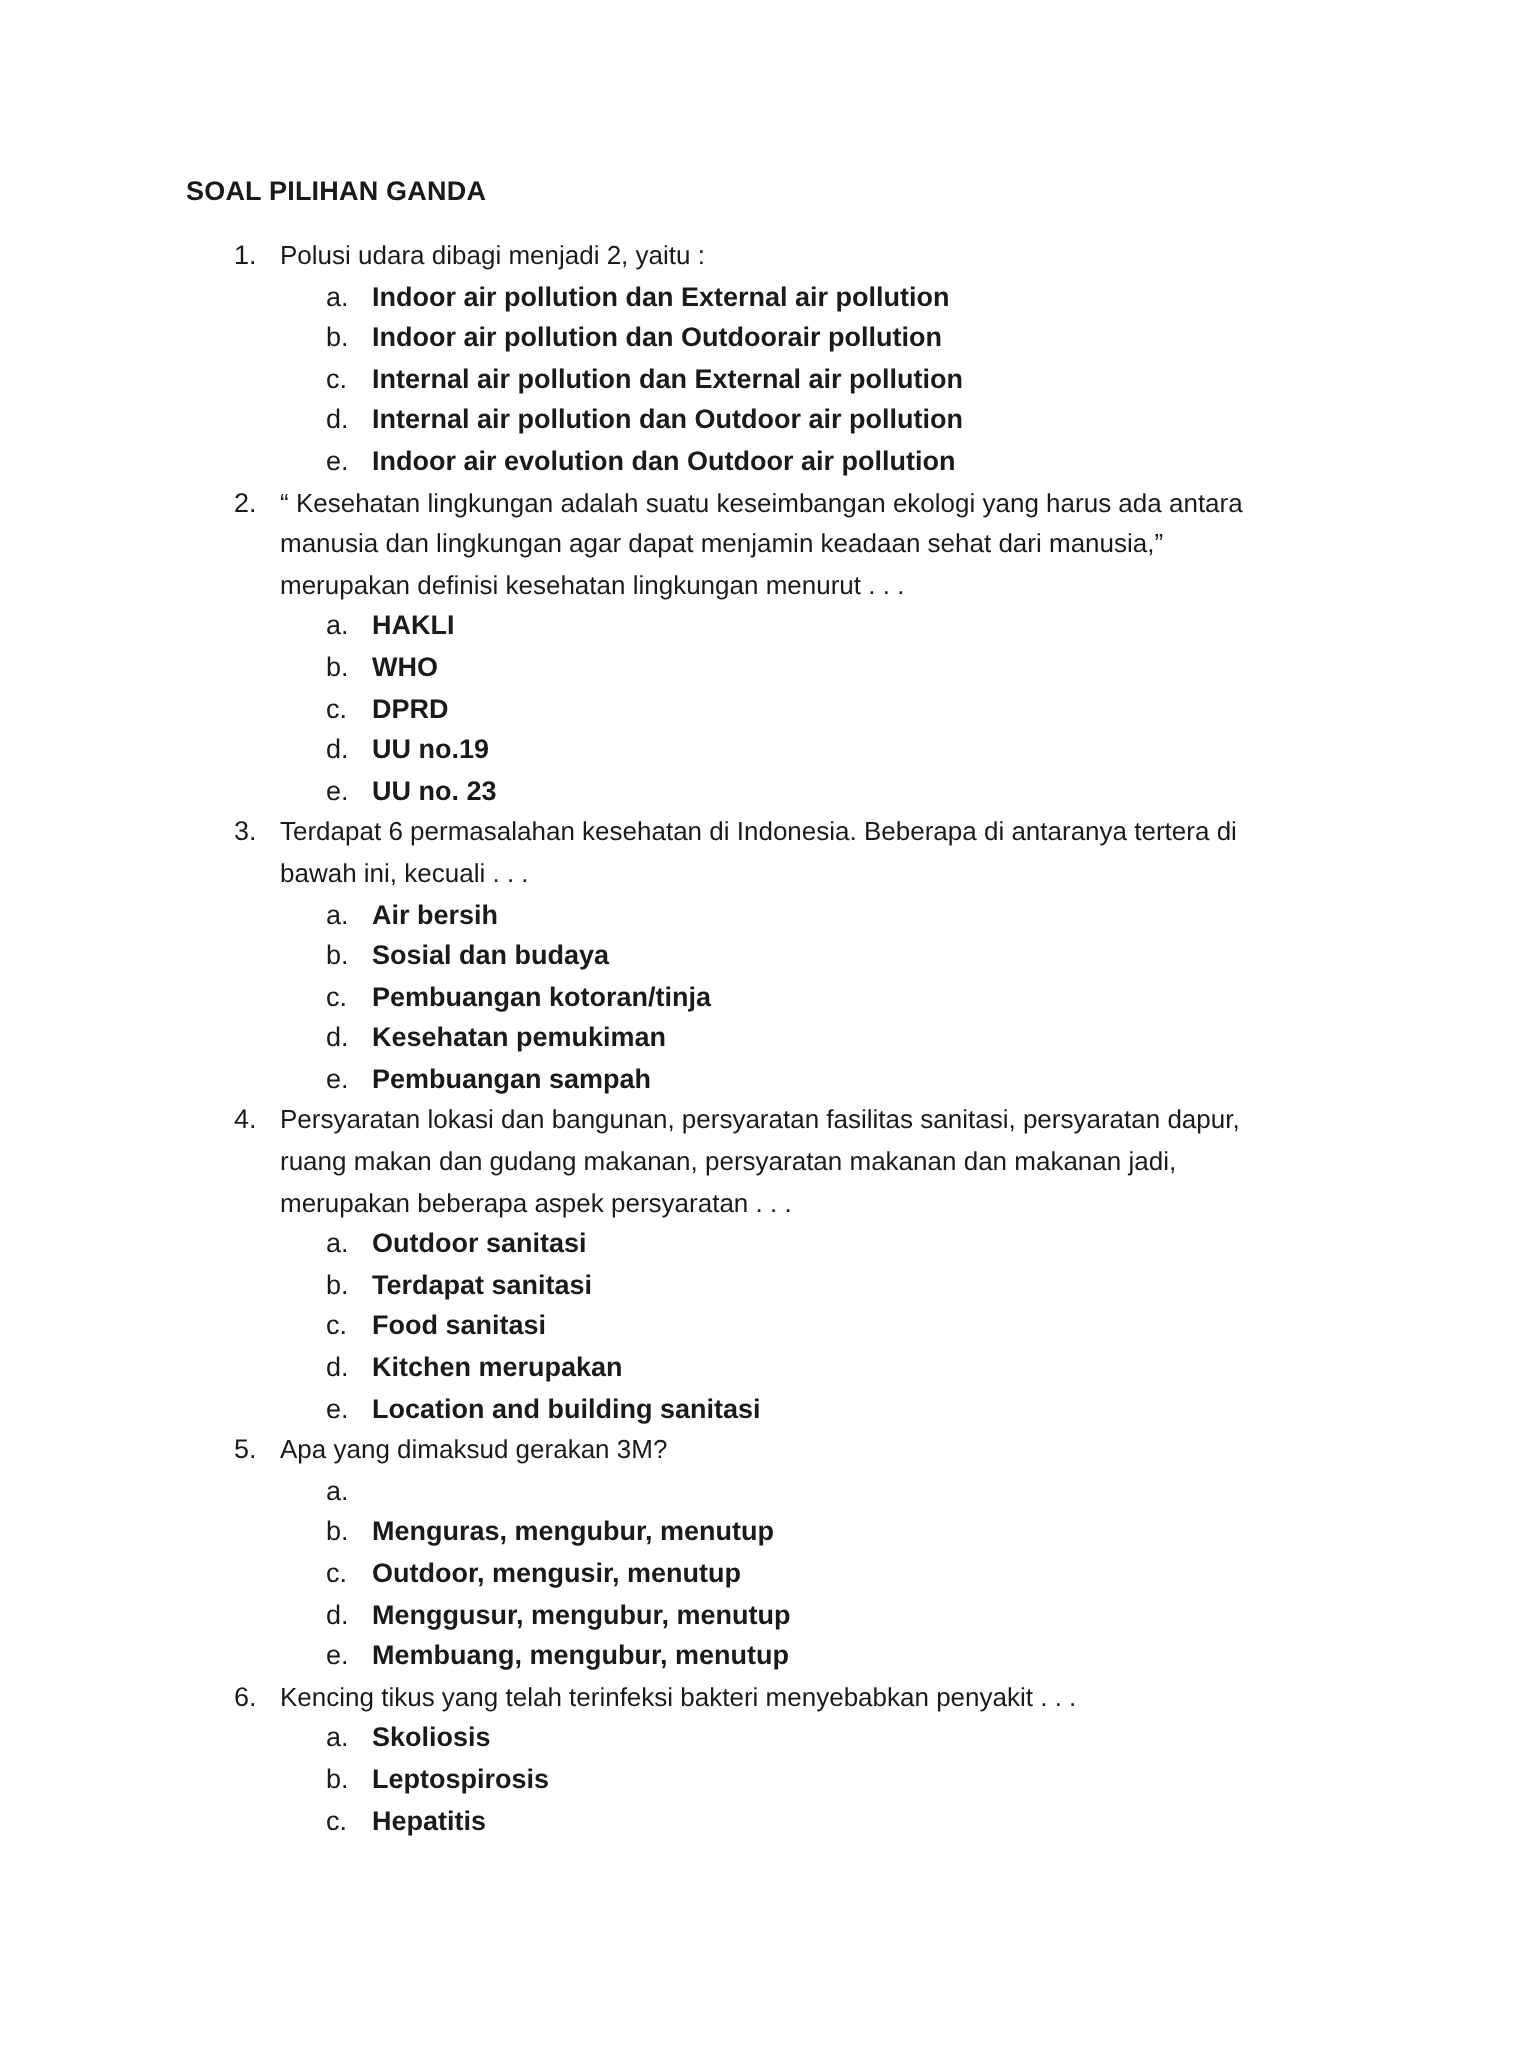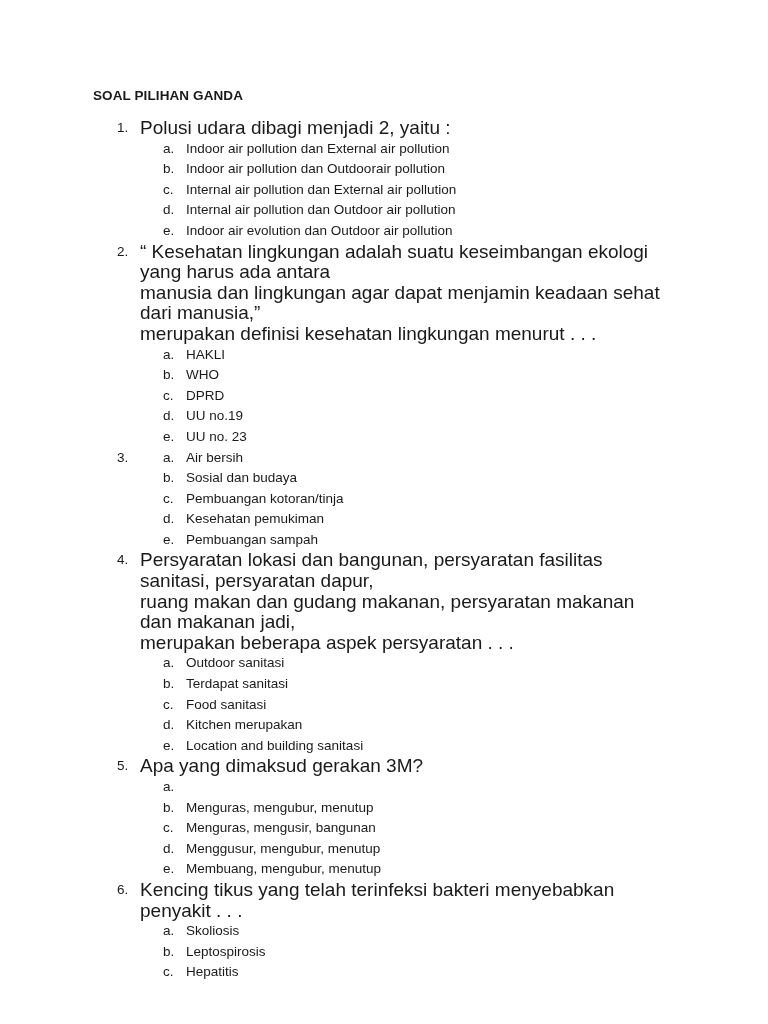--- a/index.html
+++ b/index.html
@@ -48,21 +48,21 @@
     .q-num {
       position: absolute;
       left: 117px;
       top: 0;
       font-size: 13.5px;
       line-height: 20.6px;
     }
     .q-text {
       margin-left: 140px;
       width: 525px;
-      font-size: 19px;
+      font-size: 13px;
       line-height: 20.6px;
       white-space: pre-line;
     }
     .options {
       margin: 0;
       padding: 0;
       list-style: none;
     }
     .option {
       position: relative;
@@ -73,20 +73,21 @@
     .opt-letter {
       position: absolute;
       left: 163px;
       top: 0;
     }
     .opt-text {
       position: absolute;
       left: 186px;
       top: 0;
       white-space: nowrap;
+      font-weight: bold;
     }
   </style>
 </head>
 <body>
 
 <div class="page">
   <div class="title">SOAL PILIHAN GANDA</div>
 
   <ol class="questions">
 
@@ -141,20 +142,22 @@
           </li>
         <li class="option">
             <span class="opt-letter">e.</span>
             <span class="opt-text">UU no. 23</span>
           </li>
       </ol>
     </li>
 
     <li class="question">
       <span class="q-num">3.</span>
+      <div class="q-text">Terdapat 6 permasalahan kesehatan di Indonesia. Beberapa di antaranya tertera di
+bawah ini, kecuali . . .</div>
       <ol class="options">
         <li class="option">
             <span class="opt-letter">a.</span>
             <span class="opt-text">Air bersih</span>
           </li>
         <li class="option">
             <span class="opt-letter">b.</span>
             <span class="opt-text">Sosial dan budaya</span>
           </li>
         <li class="option">
@@ -207,21 +210,21 @@
       <ol class="options">
         <li class="option">
             <span class="opt-letter">a.</span>
           </li>
         <li class="option">
             <span class="opt-letter">b.</span>
             <span class="opt-text">Menguras, mengubur, menutup</span>
           </li>
         <li class="option">
             <span class="opt-letter">c.</span>
-            <span class="opt-text">Menguras, mengusir, bangunan</span>
+            <span class="opt-text">Outdoor, mengusir, menutup</span>
           </li>
         <li class="option">
             <span class="opt-letter">d.</span>
             <span class="opt-text">Menggusur, mengubur, menutup</span>
           </li>
         <li class="option">
             <span class="opt-letter">e.</span>
             <span class="opt-text">Membuang, mengubur, menutup</span>
           </li>
       </ol>

